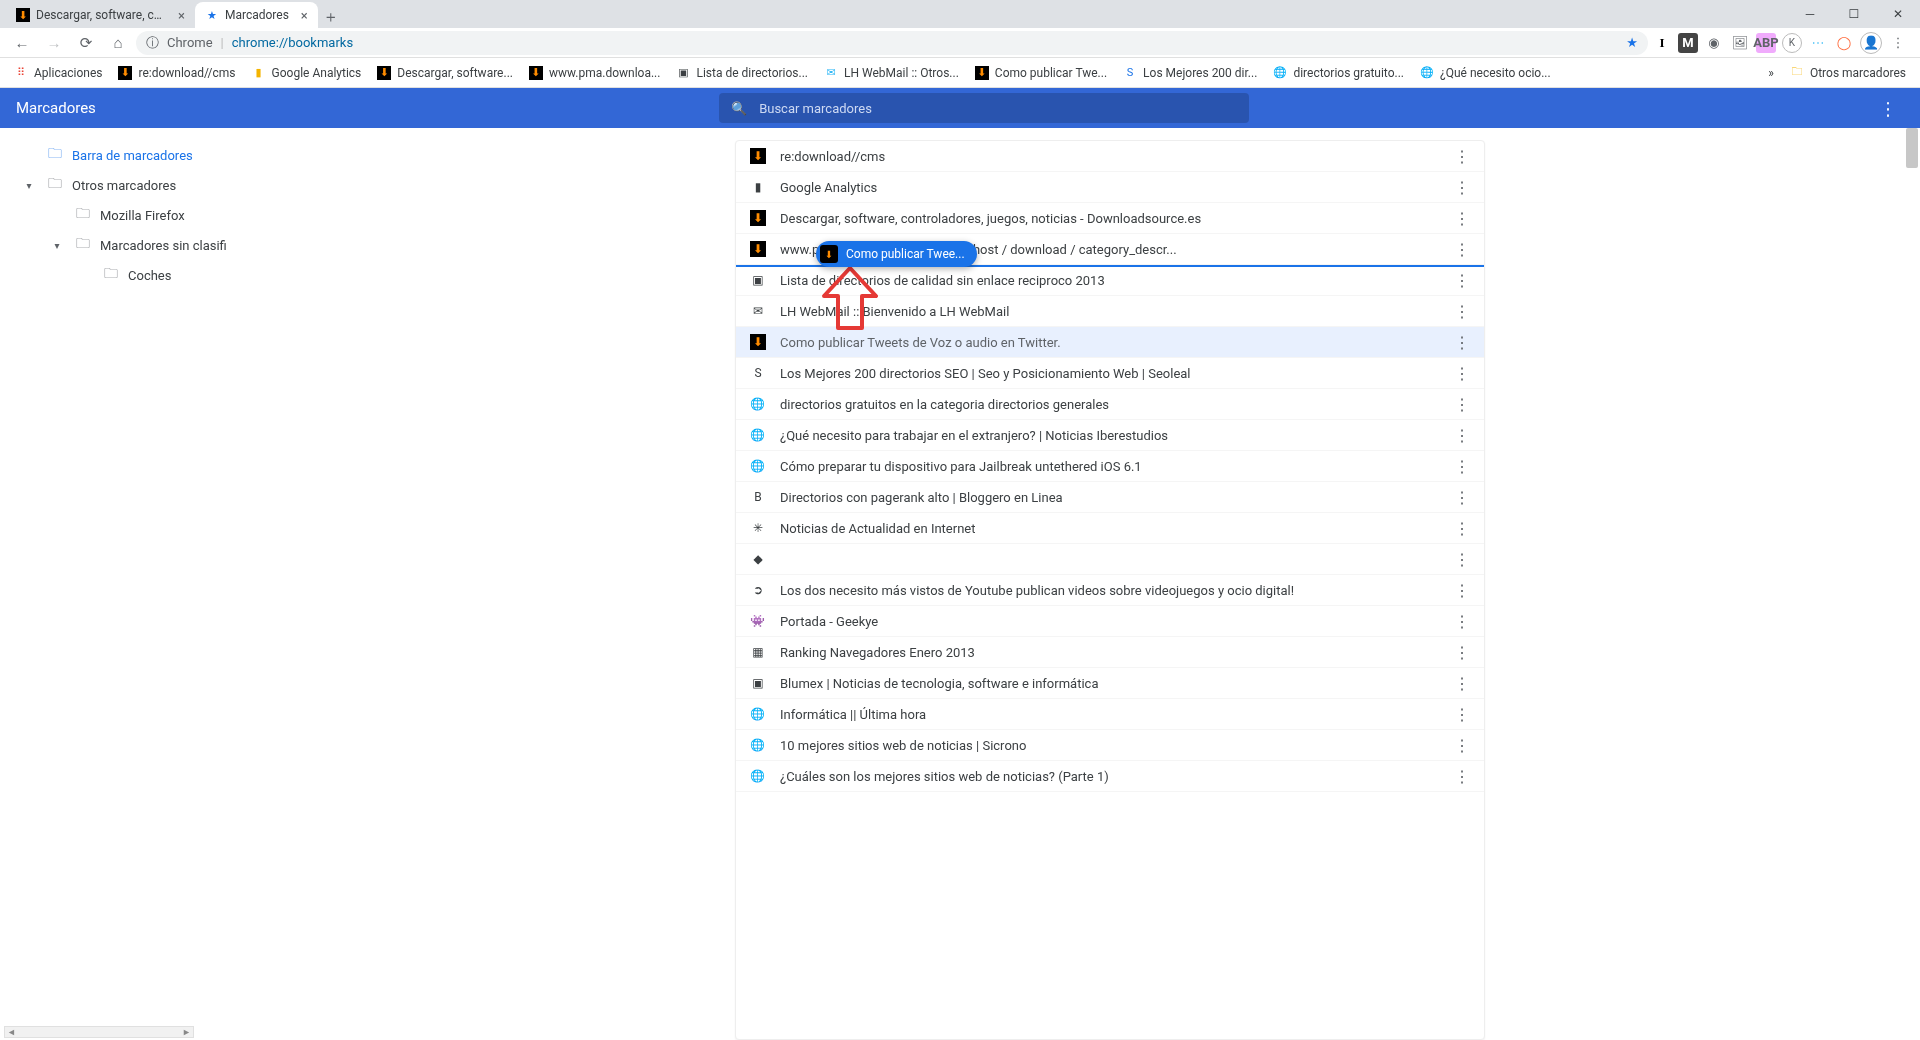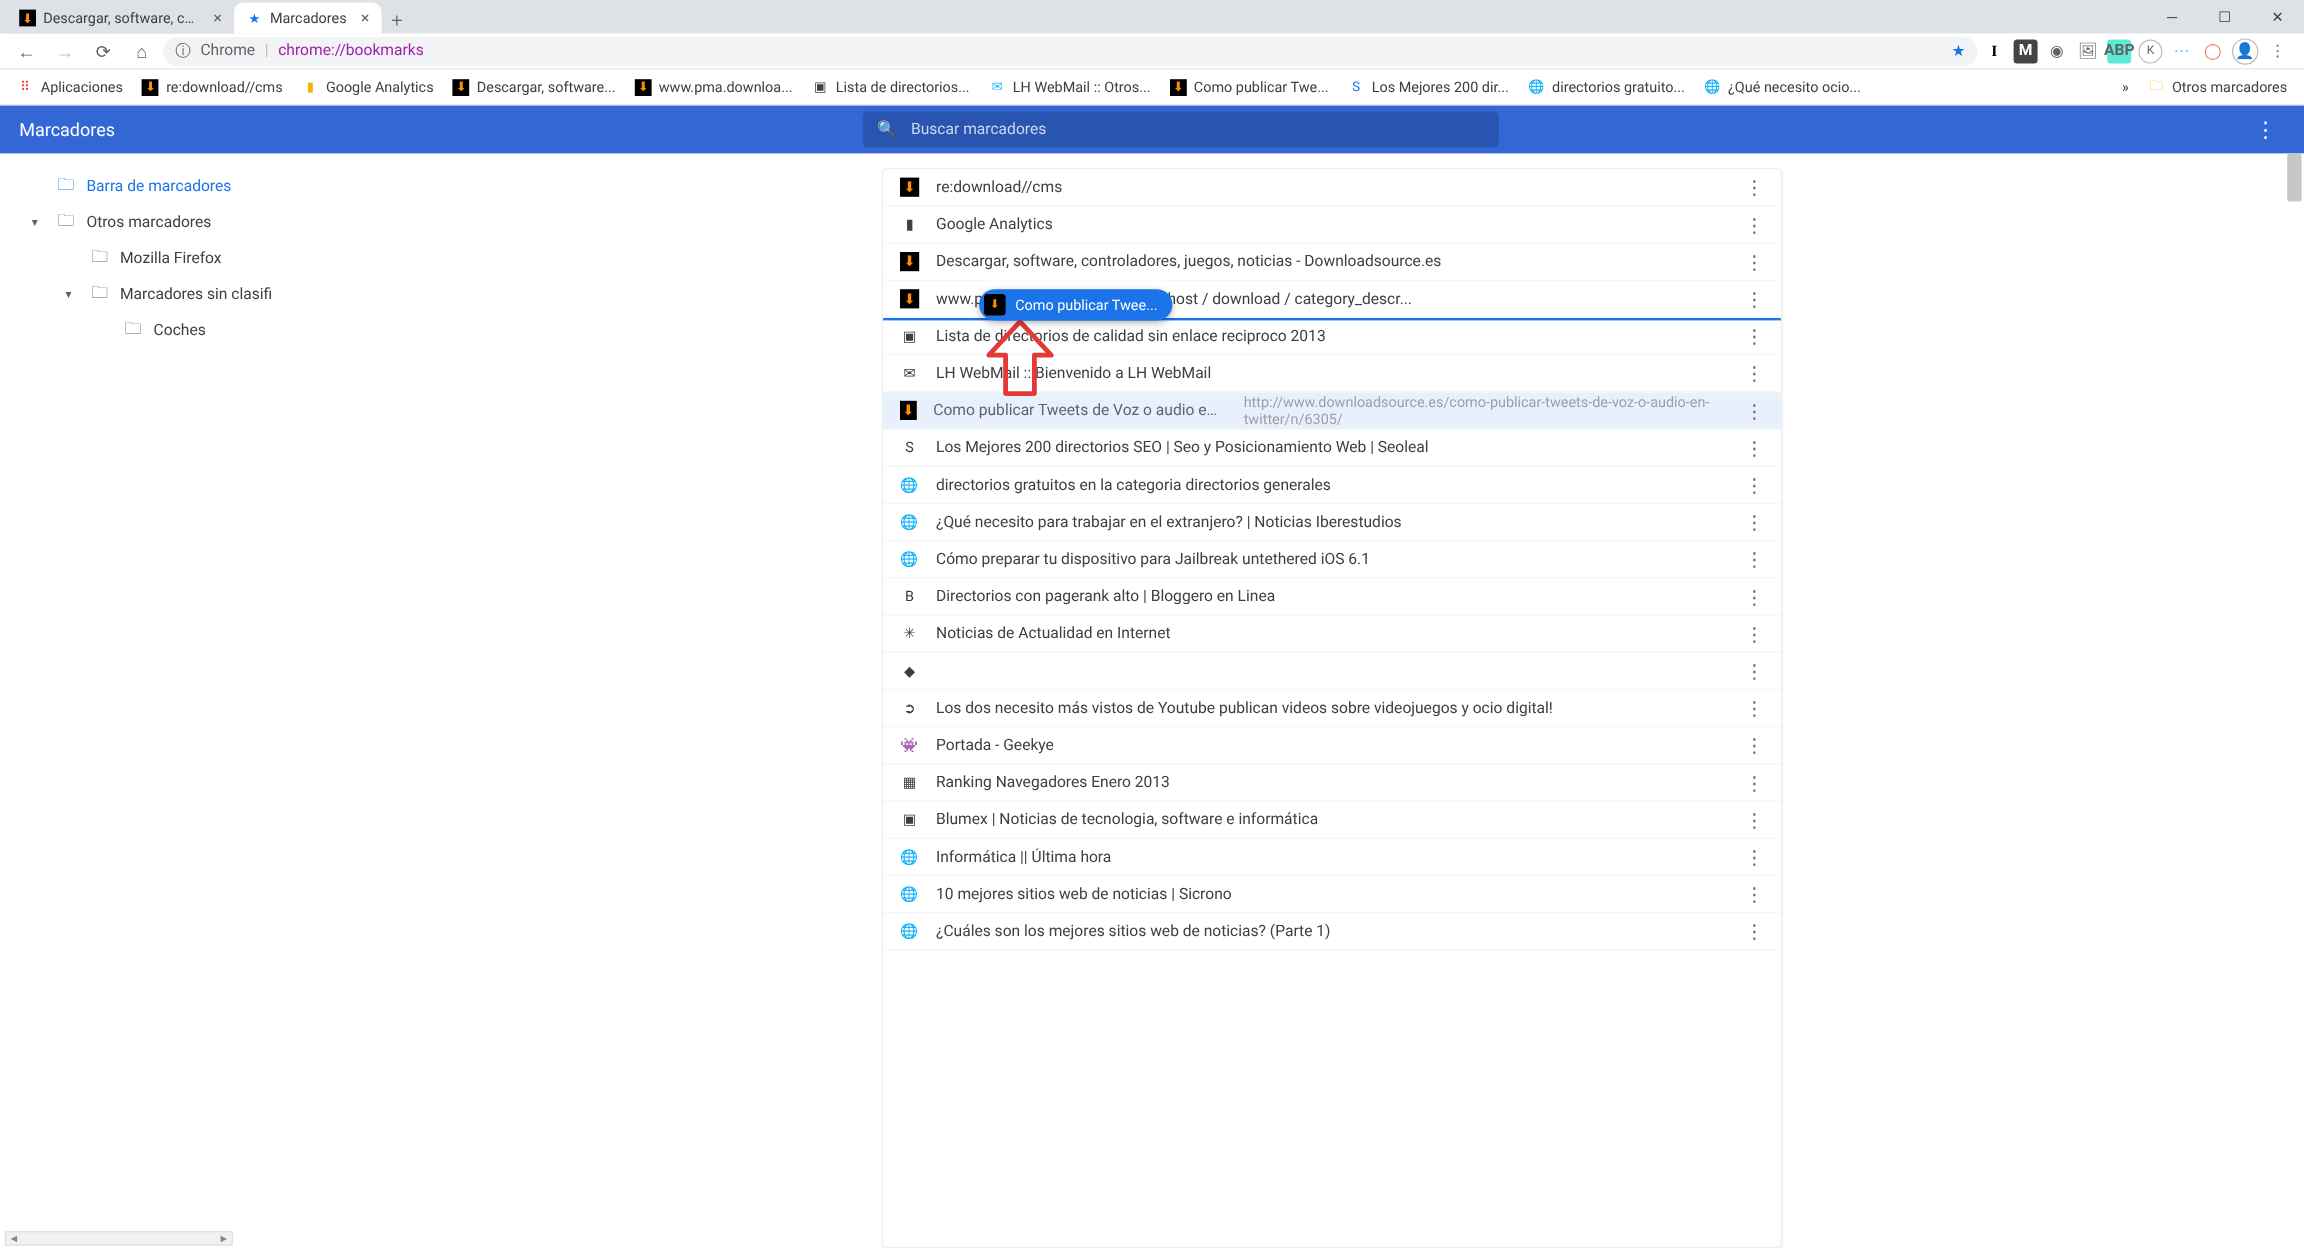--- a/index.html
+++ b/index.html
@@ -14,21 +14,21 @@
   .tab .label { white-space: nowrap; overflow:hidden; text-overflow: ellipsis; max-width: 130px; }
   .tab .close { margin-left: 6px; color:#5f6368; font-size:13px; }
   .newtab { width:26px; display:flex; align-items:center; justify-content:center; color:#5f6368; font-size:16px; }
 
   .window-controls { position:absolute; top:0; right:0; height:28px; display:flex; }
   .window-controls div { width:44px; display:flex; align-items:center; justify-content:center; color:#3c4043; font-size:12px; }
 
   .addrbar { height: 30px; background:#fff; border-bottom:1px solid #e0e0e0; display:flex; align-items:center; padding: 0 8px; gap: 4px; }
   .nav-icon { width:28px; height:28px; display:flex; align-items:center; justify-content:center; color:#5f6368; font-size:15px; }
   .addr-field { flex: 1; height: 24px; background:#f1f3f4; border-radius: 14px; display:flex; align-items:center; padding: 0 10px; font-size:13px; color:#5f6368; gap:8px; }
-  .addr-field .host { color:#a21caf; }
+  .addr-field .host { color:#0369a1; }
   .ext-icons { display:flex; gap:6px; align-items:center; padding-right: 4px; }
   .ext-icons span { width:20px; height:20px; display:inline-flex; align-items:center; justify-content:center; font-size:13px; color:#5f6368; border-radius:3px; }
 
   .bookbar { height: 30px; background:#fff; border-bottom:1px solid #e0e0e0; display:flex; align-items:center; padding: 0 8px; gap: 4px; font-size:12px; color:#3c4043; }
   .bookbar .bk { display:flex; align-items:center; gap:6px; padding: 0 6px; height:26px; white-space:nowrap; }
   .bookbar .fav { width:14px; height:14px; display:inline-flex; align-items:center; justify-content:center; font-size:11px; }
   .bookbar .overflow { margin-left:auto; display:flex; align-items:center; gap:10px; }
 
   
   .bm-header { height: 40px; background:#3367d6; display:flex; align-items:center; color:#fff; padding: 0 16px; }
@@ -61,21 +61,21 @@
 
   .drag-chip { position:absolute; top: calc(128px + 12px + 31px*3 + 8px); left: 816px; z-index: 40; background:#1a73e8; color:#fff; font-size:12px; border-radius: 14px; height:26px; display:flex; align-items:center; gap:8px; padding: 0 12px 0 4px; box-shadow: 0 2px 6px rgba(0,0,0,0.3); }
   .drag-chip .fav { width:18px; height:18px; border-radius:3px; background:#000; display:inline-flex; align-items:center; justify-content:center; font-size:10px; color:#ff8c00; }
 
   .big-arrow { position:absolute; top: calc(128px + 12px + 31px*4 + 2px); left: 820px; z-index: 39; }
 
   
   .ic-orange { background:#000; color:#ff8c00; width:14px; height:14px; font-size:9px; }
   .ic-blue-star { color:#1a73e8; }
   .ic-globe { color:#5f6368; }
-  .abp { background:#5eead4; color:#fff; font-size:8px; font-weight:bold; border-radius:3px; }
+  .abp { background:#f0abfc; color:#fff; font-size:8px; font-weight:bold; border-radius:3px; }
 
   .hscroll { position:absolute; bottom:2px; left:4px; width:190px; height:12px; background:#f1f1f1; display:flex; align-items:center; justify-content:space-between; padding:0 2px; font-size:9px; color:#888; border:1px solid #e0e0e0; }
 
   .vscroll { position:absolute; right:2px; top:128px; width:12px; height:40px; background:#c7c7c7; border-radius:2px; }
 </style>
 </head>
 <body>
 
 <div class="tabstrip">
   <div class="tab inactive">
@@ -242,21 +242,20 @@
           <span class="row-menu">⋮</span>
         </div>
         <div class="bm-row">
           <span class="fav ">✉</span>
           <span class="title">LH WebMail :: Bienvenido a LH WebMail</span>
           <span class="row-menu">⋮</span>
         </div>
         <div class="bm-row selected">
           <span class="fav ic-orange">⬇</span>
           <span class="title">Como publicar Tweets de Voz o audio en Twitter.</span>
-          <span class="url-suffix">http://www.downloadsource.es/como-publicar-tweets-de-voz-o-audio-en-twitter/n/6305/</span>
           <span class="row-menu">⋮</span>
         </div>
         <div class="bm-row">
           <span class="fav ">S</span>
           <span class="title">Los Mejores 200 directorios SEO | Seo y Posicionamiento Web | Seoleal</span>
           <span class="row-menu">⋮</span>
         </div>
         <div class="bm-row">
           <span class="fav ic-globe">🌐</span>
           <span class="title">directorios gratuitos en la categoria directorios generales</span>

